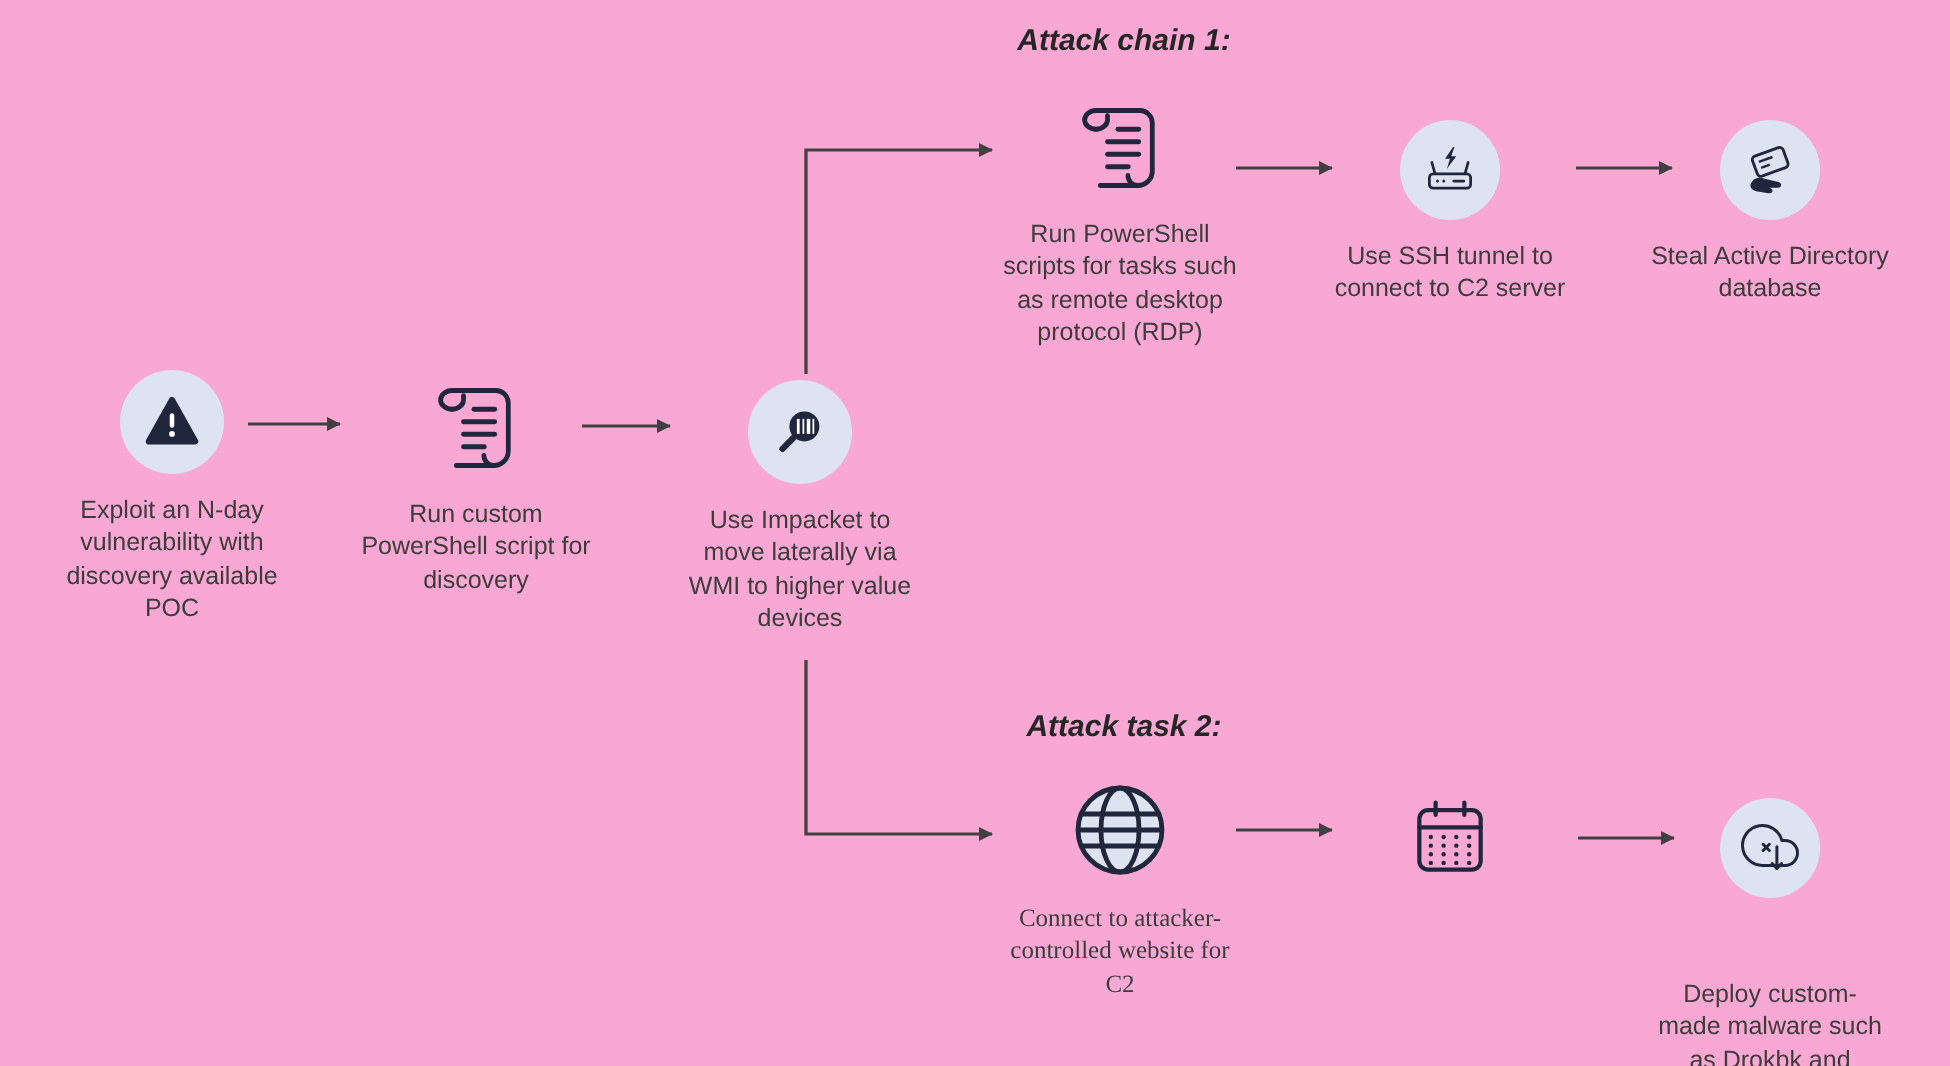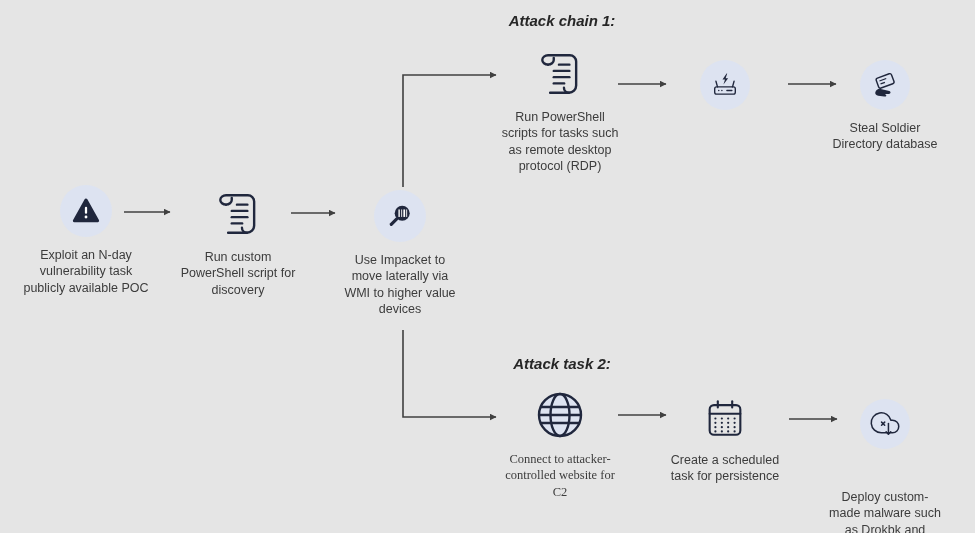--- a/index.html
+++ b/index.html
@@ -4,21 +4,21 @@
 <style>
   :root{
     --node-bg:#dde3f1;
     --icon:#20273d;
     --arrow:#404040;
     --text:#3c3c3c;
     --title:#262626;
   }
   *{box-sizing:border-box;}
   body{margin:0;background:#ffffff;font-family:"Liberation Sans",sans-serif;}
-  .canvas{position:relative;width:975px;height:533px;background:#e5e5e5;overflow:hidden;}
+  .canvas{position:relative;width:975px;height:533px;background:#f9a8d4;overflow:hidden;}
   .connectors{position:absolute;inset:0;z-index:0;}
   .connectors line,.connectors path{stroke:var(--arrow);stroke-width:1.6;fill:none;}
   .connectors .ah{fill:var(--arrow);stroke:none;}
   .node{position:absolute;display:flex;flex-direction:column;align-items:center;z-index:1;color:var(--icon);}
   .badge{width:52px;height:52px;border-radius:50%;background:var(--node-bg);display:flex;align-items:center;justify-content:center;flex:0 0 auto;}
   .badge.sm{width:50px;height:50px;}
   .label{margin-top:10px;font-size:12.5px;line-height:1.3;color:var(--text);text-align:center;}
   .chain-title{position:absolute;width:220px;text-align:center;font-size:15px;font-style:italic;font-weight:600;color:var(--title);z-index:1;}
   .node-bg-fill{fill:var(--node-bg);}
 </style>
@@ -47,21 +47,21 @@
   <div class="chain-title" style="left:452px;top:355px;">Attack task 2:</div>
 
   <div class="node" style="left:11px;top:185px;width:150px;">
     <div class="badge">
       <svg viewBox="0 0 48 48" width="30" height="30">
         <path d="M24 6.5 L42.5 39.5 H5.5 Z" fill="currentColor" stroke="currentColor" stroke-width="5" stroke-linejoin="round"></path>
         <rect x="22.2" y="17" width="3.6" height="11.5" rx="1.8" fill="#fff"></rect>
         <circle cx="24" cy="33.5" r="2.3" fill="#fff"></circle>
       </svg>
     </div>
-    <div class="label" style="width:128px;">Exploit an N-day vulnerability task publicly available POC</div>
+    <div class="label" style="width:128px;">Exploit an N-day vulnerability with discovery available POC</div>
   </div>
 
   <div class="node" style="left:163px;top:189px;width:150px;">
     <svg viewBox="0 0 48 48" width="50" height="50" fill="none" stroke="currentColor" stroke-width="2.3" stroke-linecap="round" stroke-linejoin="round">
       <path d="M12.5 15 C9.5 15 7 12.9 7 10.5 C7 8.1 9.5 6 12.5 6 H33.5 C36.8 6 39.5 8.7 39.5 12 V35 C39.5 38.9 36.4 42 32.5 42 H14.5"></path>
       <path d="M12.5 15 C15.5 15 18 12.9 18 10.5 V8.5"></path>
       <path d="M32.5 42 C29.8 42 27.8 39.8 27.8 37.2"></path>
       <line x1="23" y1="15" x2="33" y2="15"></line>
       <line x1="18" y1="21" x2="33" y2="21"></line>
       <line x1="18" y1="27" x2="33" y2="27"></line>
@@ -104,34 +104,35 @@
       <svg viewBox="0 0 48 48" width="30" height="30" fill="none" stroke="currentColor" stroke-width="2.2" stroke-linecap="round" stroke-linejoin="round">
         <rect x="7.5" y="27" width="33" height="11.5" rx="3"></rect>
         <circle cx="14" cy="32.8" r="1.2" fill="currentColor" stroke="none"></circle>
         <circle cx="19" cy="32.8" r="1.2" fill="currentColor" stroke="none"></circle>
         <line x1="27" y1="32.8" x2="35" y2="32.8"></line>
         <line x1="12" y1="27" x2="9.5" y2="18"></line>
         <line x1="36" y1="27" x2="38.5" y2="18"></line>
         <path d="M26.5 5.5 L20 15 H24 L21.5 23 L29 13 H25 L27.5 5.5 Z" fill="currentColor" stroke="none"></path>
       </svg>
     </div>
+    <div class="label" style="width:118px;">Use SSH tunnel to connect to C2 server</div>
   </div>
 
   <div class="node" style="left:810px;top:60px;width:150px;">
     <div class="badge sm">
       <svg viewBox="0 0 48 48" width="30" height="30">
         <g transform="rotate(-20 24 17)">
           <rect x="11" y="9" width="26" height="17" rx="3" fill="none" stroke="currentColor" stroke-width="2.3"></rect>
           <line x1="15.5" y1="14.5" x2="27" y2="14.5" stroke="currentColor" stroke-width="2"></line>
           <line x1="15.5" y1="19.5" x2="23" y2="19.5" stroke="currentColor" stroke-width="2"></line>
         </g>
         <path d="M8.5 35.5 c1.2-3.8 5-6 8.8-5.1 l13.5 3.2 c3 .7 2.6 4.6-.5 4.6 h-6.5 c3.6 1.6 2.8 4.9-1.2 4.3 l-9.5-1.5 c-3.2-.5-5.3-3-4.6-5.5 z" fill="currentColor"></path>
       </svg>
     </div>
-    <div class="label" style="width:120px;">Steal Soldier Directory database</div>
+    <div class="label" style="width:120px;">Steal Active Directory database</div>
   </div>
 
   <div class="node" style="left:483px;top:389px;width:154px;font-family:Liberation Serif, serif;">
     <svg viewBox="0 0 52 52" width="52" height="52" fill="none" stroke="currentColor" stroke-width="2.4">
       <circle class="node-bg-fill" cx="26" cy="26" r="21"></circle>
       <ellipse cx="26" cy="26" rx="9.5" ry="21"></ellipse>
       <line x1="7" y1="18" x2="45" y2="18"></line>
       <line x1="5" y1="26" x2="47" y2="26"></line>
       <line x1="7" y1="34" x2="45" y2="34"></line>
     </svg>
@@ -156,21 +157,20 @@
         <circle cx="14" cy="32.5" r="1.15"></circle>
           <circle cx="20.7" cy="32.5" r="1.15"></circle>
           <circle cx="27.3" cy="32.5" r="1.15"></circle>
           <circle cx="34" cy="32.5" r="1.15"></circle>
         <circle cx="14" cy="37" r="1.15"></circle>
           <circle cx="20.7" cy="37" r="1.15"></circle>
           <circle cx="27.3" cy="37" r="1.15"></circle>
           <circle cx="34" cy="37" r="1.15"></circle>
       </g>
     </svg>
-    <div class="label" style="width:112px;">Create a scheduled task for persistence</div>
   </div>
 
   <div class="node" style="left:815px;top:399px;width:140px;">
     <div class="badge sm">
       <svg viewBox="0 0 48 48" width="30" height="30" fill="none" stroke="currentColor" stroke-width="2.4" stroke-linecap="round" stroke-linejoin="round">
         <path d="M36 18 h-2.5 A16 16 0 1 0 18 38 h18 a10 10 0 0 0 0 -20 z"></path>
         <line x1="18.5" y1="21" x2="23.5" y2="26"></line>
         <line x1="23.5" y1="21" x2="18.5" y2="26"></line>
         <line x1="29.5" y1="23" x2="29.5" y2="40"></line>
         <path d="M25.8 36.5 L29.5 40.3 L33.2 36.5"></path>

